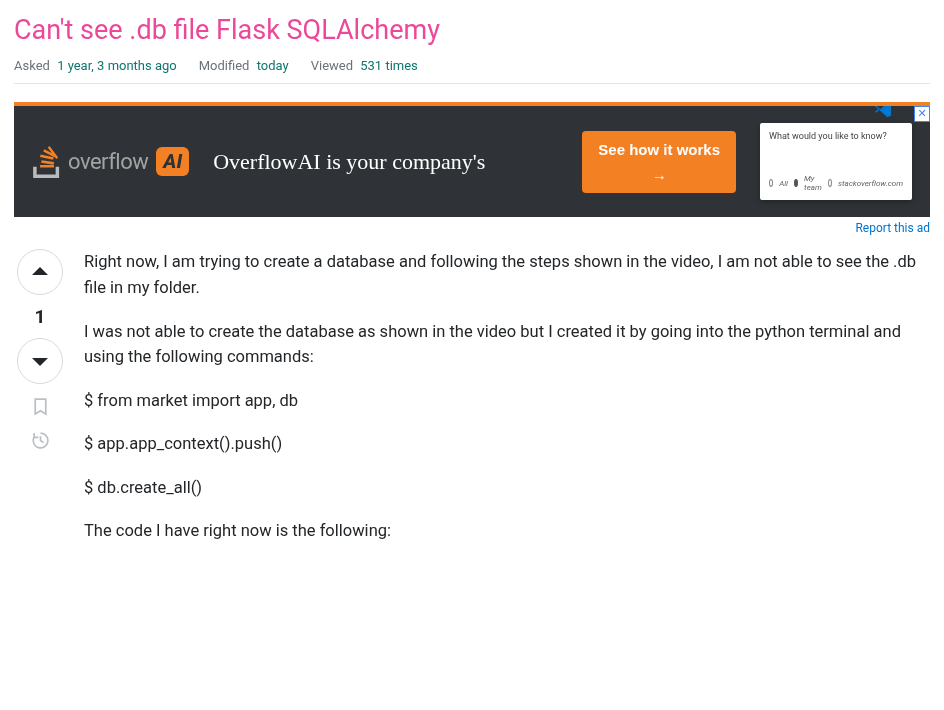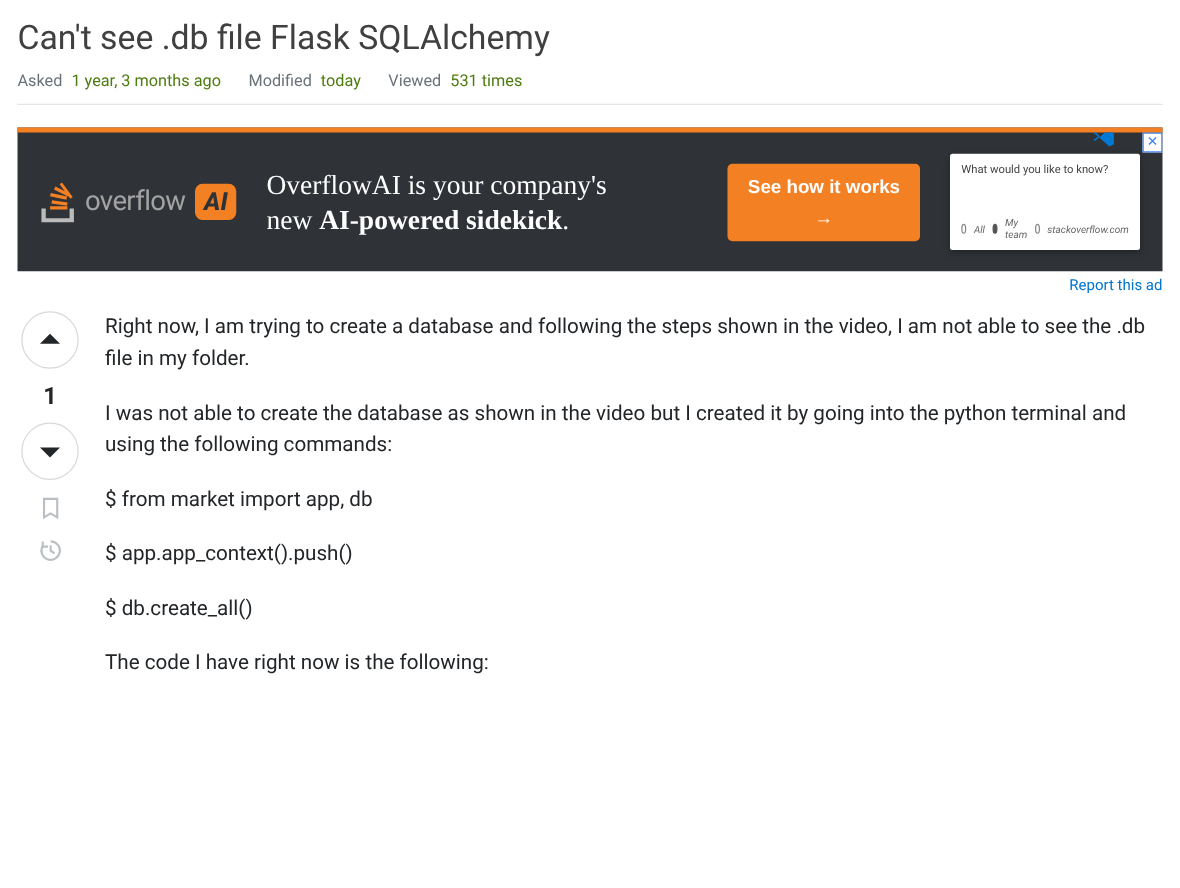--- a/index.html
+++ b/index.html
@@ -7,35 +7,35 @@
     font-family: -apple-system, BlinkMacSystemFont, "Segoe UI", Roboto, Helvetica, Arial, sans-serif;
     color: #232629;
     background: #fff;
     padding: 12px 14px 0 14px;
     width: 944px;
     font-size: 15px;
   }
   .question-title {
     font-size: 27px;
     font-weight: 400;
-    color: #404040;
+    color: #ec4899;
     margin-bottom: 10px;
     line-height: 1.35;
   }
   .meta-row {
     display: flex;
     gap: 22px;
     font-size: 13px;
     color: #232629;
     padding-bottom: 10px;
     border-bottom: 1px solid #e3e6e8;
     margin-bottom: 18px;
   }
   .meta-label { color: #6a737c; margin-right: 4px; }
-  .meta-value { color: #4d7c0f; }
+  .meta-value { color: #0f766e; }
 
   .ad-banner {
     position: relative;
     width: 100%;
     height: 115px;
     background: #2f3337;
     border-top: 4px solid #f48024;
     display: flex;
     align-items: center;
     padding: 0 18px;
@@ -219,23 +219,20 @@
         <path d="M26 33v-9h4v13H0V24h4v9h22Z" fill="#bcbbbb"></path>
         <path d="M23 16l.8-3-15.1-3.2-.8 3L23 16ZM9.2 19.5l14.4 2.1.6-3-14.4-2.1-.6 3ZM8 25h16v-3H8v3ZM26 10.3l-13-6.5-1.4 2.7 13 6.5L26 10.3ZM19 0l-2.2 1.7 9.9 13.3 2.2-1.7L19 0Z" fill="#f48024"></path>
       </svg>
     </span>
     <span class="ad-logo-text">overflow</span>
     <span class="ad-logo-ai">AI</span>
   </div>
 
   <div class="ad-copy">
     <div>OverflowAI is your company's</div>
-    <div>
-      <span>new </span><b>AI-powered sidekick</b><span>.</span>
-    </div>
   </div>
 
   <button class="ad-cta">
     <span>See how it works</span>
     <span class="arrow">→</span>
   </button>
 
   <div style="position:relative;">
     <div class="ad-panel-vs">
       <svg width="18" height="18" viewBox="0 0 100 100">

